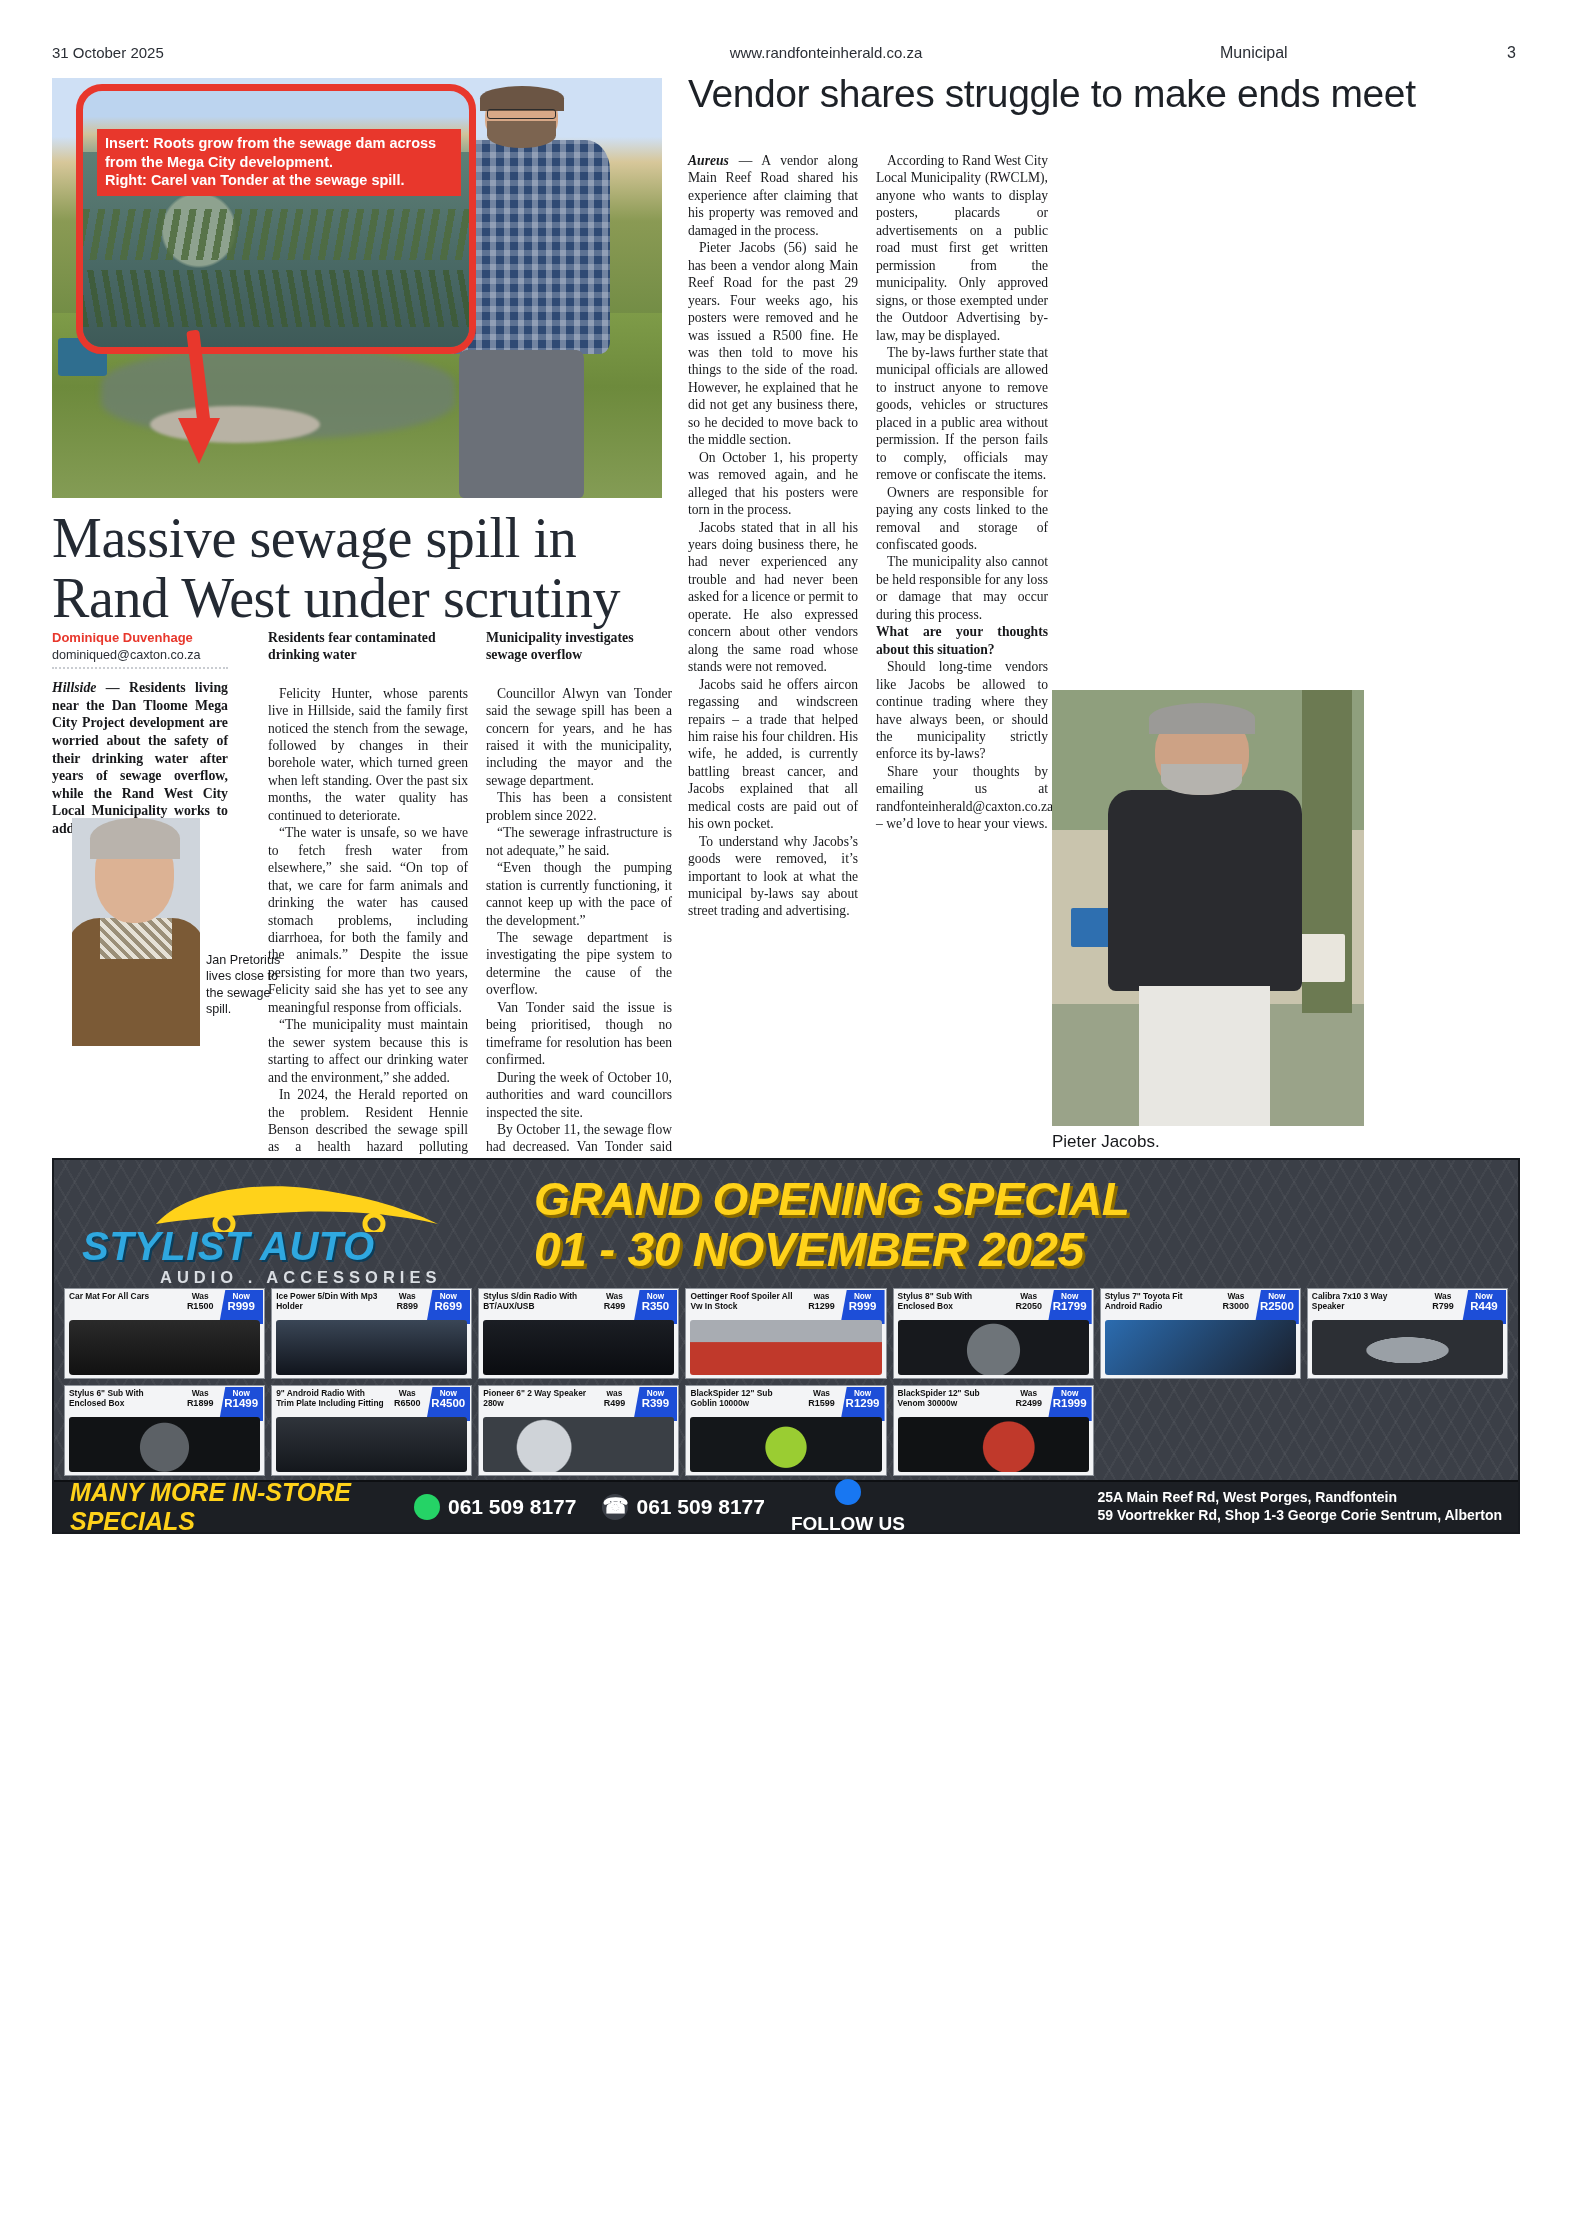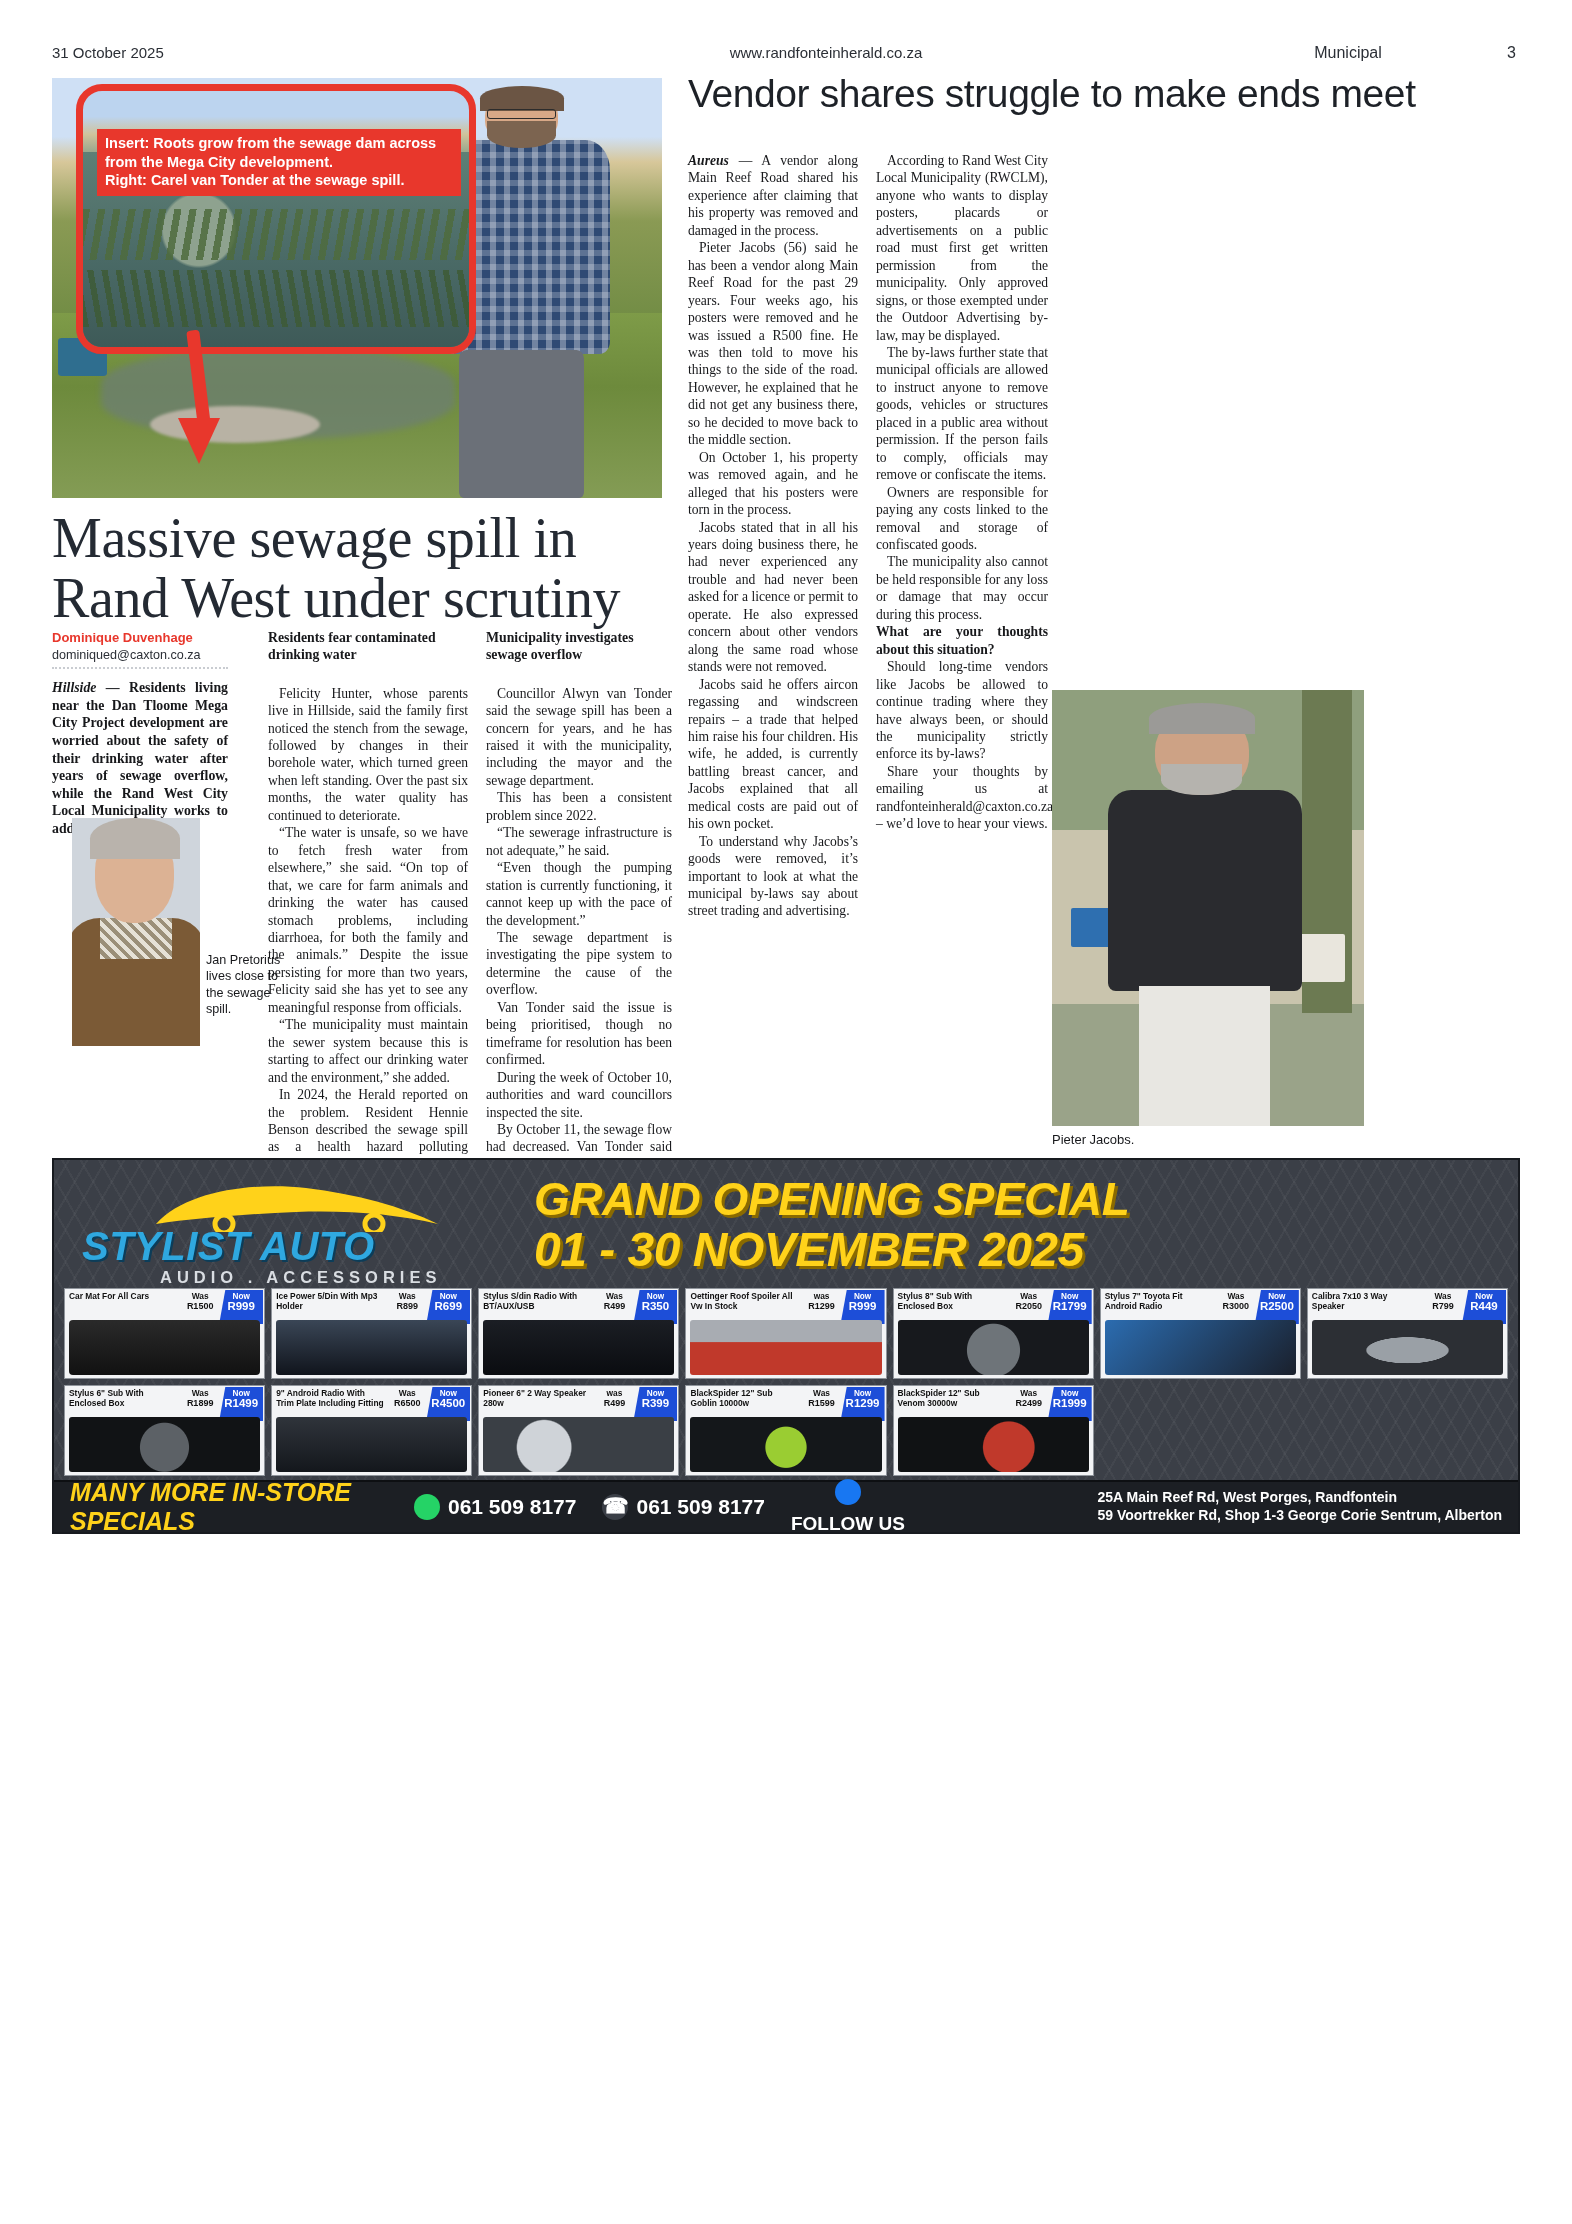--- a/index.html
+++ b/index.html
@@ -14,21 +14,21 @@
 
   
   .masthead {
     position: absolute; left: 52px; top: 44px; width: 1468px; height: 22px;
     display: flex; align-items: baseline;
     font-family: "Liberation Sans", sans-serif;
     font-size: 15px; color: #2b2f36;
   }
   .mh-date { width: 380px; }
   .mh-url { flex: 1; text-align: center; }
-  .mh-sec { width: 300px; text-align: center; padding-right: 44px; font-size: 16px;}
+  .mh-sec { width: 300px; text-align: left; padding-right: 44px; font-size: 16px;}
   .mh-pg { position:absolute; right: 4px; top:0; font-size: 16px; }
 
   
   .main-photo {
     position: absolute; left: 52px; top: 78px; width: 610px; height: 420px;
     background: linear-gradient(#cfe0f5 0%, #cfe0f5 14%, #d7c79a 20%, #8a9a54 34%, #6f8b43 60%, #7d9450 100%);
     overflow: hidden;
   }
   .mp-grass {
     position:absolute; left:0; right:0; top: 56%; bottom:0;
@@ -162,21 +162,21 @@
   .p2-hair{ position:absolute; left:31%; top:3%; width:34%; height:7%;
      background:#9b9a97; border-radius:50% 50% 0 0;}
   .p2-beard{ position:absolute; left:35%; top:17%; width:26%; height:7%;
      background:#b5b3ae; border-radius:0 0 48% 48%;}
   .p2-shirt{ position:absolute; left:18%; top:23%; width:62%; height:46%;
      background:#2a2b2f; border-radius:12% 12% 4% 4%;}
   .p2-pants{ position:absolute; left:28%; top:68%; width:42%; height:32%;
      background:#e8e7e2;}
   .portrait2-cap {
     position:absolute; left:1052px; top:1132px;
-    font-family:"Liberation Sans", sans-serif; font-size:13px; color:#17181b;
+    font-family:"Liberation Sans", sans-serif; font-size:17px; color:#17181b;
   }
 
   
   .ad {
     position:absolute; left:52px; top:1158px; width:1468px; height:376px;
     background:
       repeating-linear-gradient(60deg, rgba(255,255,255,.04) 0 2px, rgba(0,0,0,0) 2px 16px),
       repeating-linear-gradient(-60deg, rgba(255,255,255,.04) 0 2px, rgba(0,0,0,0) 2px 16px),
       #3b3f47;
     border: 2px solid #171a1f;

